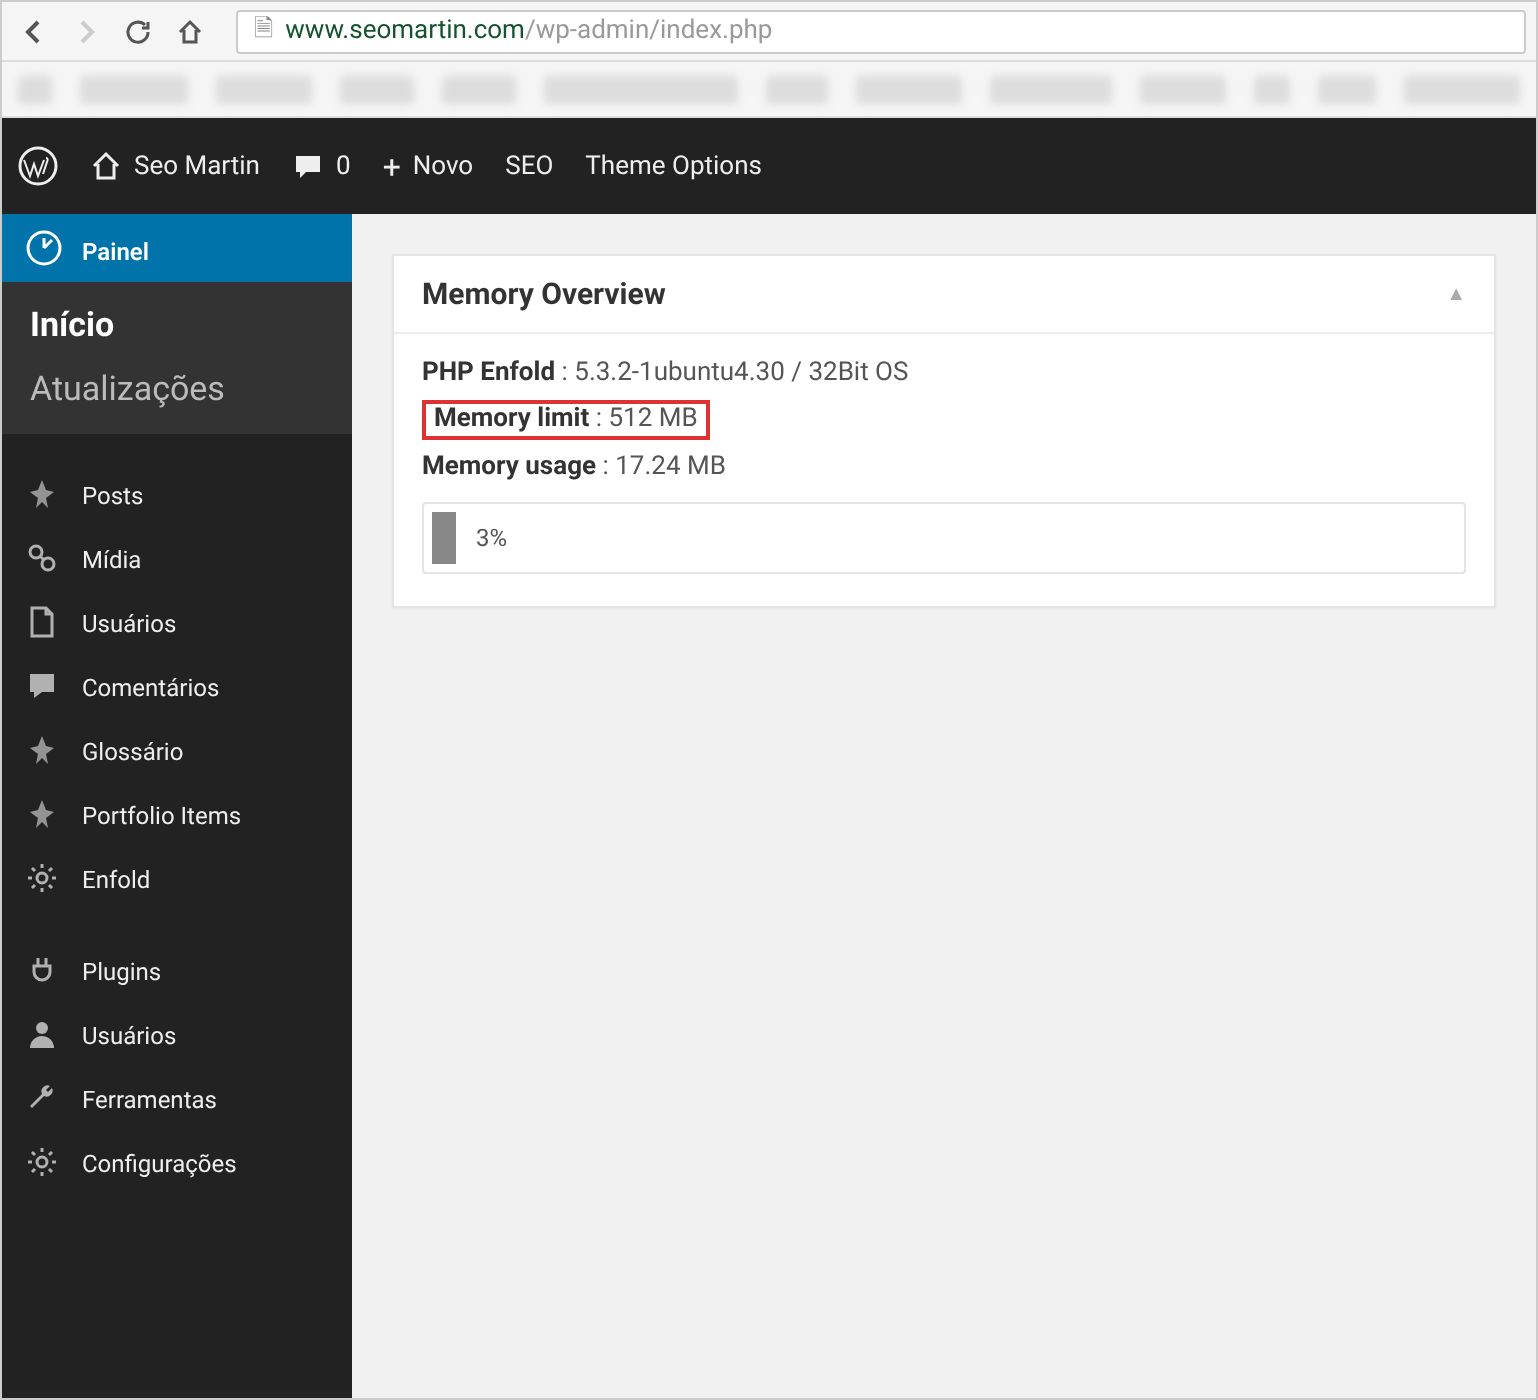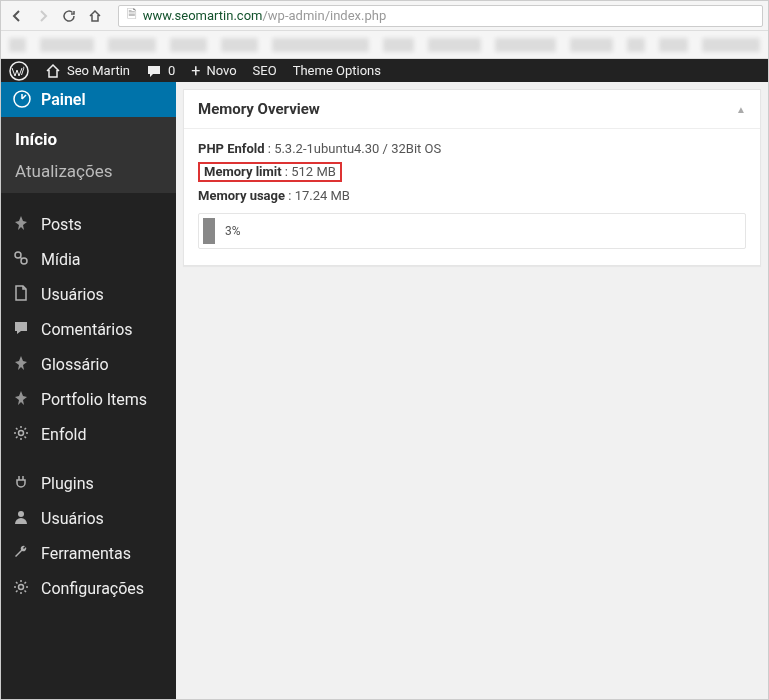--- a/index.html
+++ b/index.html
@@ -10,38 +10,38 @@
     .nav-btn { width: 22px; height: 22px; display: flex; align-items: center; justify-content: center; color: #666; cursor: pointer; }
     .nav-btn.disabled { color: #ccc; }
     .url-bar { flex: 1; height: 22px; display: flex; align-items: center; padding: 0 8px; border: 1px solid #ccc; background: #fff; border-radius: 2px; margin-left: 8px; }
     .url-icon { color: #888; margin-right: 6px; font-size: 12px; }
     .url-text { color: #14532d; font-size: 13px; }
     .url-path { color: #999; }
     .bookmarks-bar { height: 28px; background: #f5f5f5; border-bottom: 1px solid #ddd; display: flex; align-items: center; padding: 0 8px; gap: 14px; }
     .bookmark-blur { height: 14px; background: #ccc; border-radius: 2px; filter: blur(2px); opacity: 0.6; }
     
     .wp-wrap { display: flex; flex-direction: column; height: 640px; }
-    .wp-adminbar { height: 23px; background: #222; color: #eee; display: flex; align-items: center; padding: 0 8px; gap: 16px; font-size: 13px; }
+    .wp-adminbar { height: 48px; background: #222; color: #eee; display: flex; align-items: center; padding: 0 8px; gap: 16px; font-size: 13px; }
     .ab-item { display: flex; align-items: center; gap: 6px; color: #eee; cursor: pointer; }
     .ab-icon { font-size: 16px; }
     
     .wp-body { display: flex; flex: 1; }
     .wp-sidebar { width: 175px; background: #222; color: #eee; display: flex; flex-direction: column; }
-    .menu-top { display: flex; align-items: flex-start; padding: 8px 12px; gap: 10px; color: #eee; cursor: pointer; font-size: 16px; position: relative; }
+    .menu-top { display: flex; align-items: flex-end; padding: 8px 12px; gap: 10px; color: #eee; cursor: pointer; font-size: 12px; position: relative; }
     .menu-top.current { background: #0073aa; color: #fff; font-weight: 600; }
     .menu-top.current::after { content: ""; position: absolute; right: -8px; top: 50%; transform: translateY(-50%); border: 8px solid transparent; border-left-color: #0073aa; }
     .menu-icon { width: 18px; text-align: center; font-size: 16px; opacity: 0.7; }
     .menu-top.current .menu-icon { opacity: 1; }
     .submenu { background: #333; padding: 6px 0; }
     .submenu-item { padding: 6px 12px 6px 14px; color: #fff; font-size: 17px; cursor: pointer; }
     .submenu-item.current { font-weight: bold; color: #fff; }
     .submenu-item:not(.current) { color: #bbb; }
     .menu-separator { height: 14px; }
     
-    .wp-content { flex: 1; background: #f1f1f1; padding: 7px; }
+    .wp-content { flex: 1; background: #f1f1f1; padding: 20px; }
     .postbox { background: #fff; border: 1px solid #e5e5e5; box-shadow: 0 1px 1px rgba(0,0,0,.04); }
     .postbox-header { display: flex; align-items: center; justify-content: space-between; padding: 10px 14px; border-bottom: 1px solid #eee; }
     .postbox-title { font-size: 15px; font-weight: bold; color: #333; }
     .handle { color: #aaa; font-size: 10px; cursor: pointer; }
     .inside { padding: 12px 14px 16px; }
     .info-line { color: #555; font-size: 13px; margin-bottom: 6px; }
     .info-line b { color: #333; }
     .highlight-box { display: inline-block; border: 2px solid #d33; padding: 0 4px 1px; }
     .progress-wrap { display: flex; align-items: center; gap: 10px; margin-top: 10px; border: 1px solid #e5e5e5; padding: 4px; border-radius: 2px; }
     .progress-block { width: 12px; height: 26px; background: #888; }

